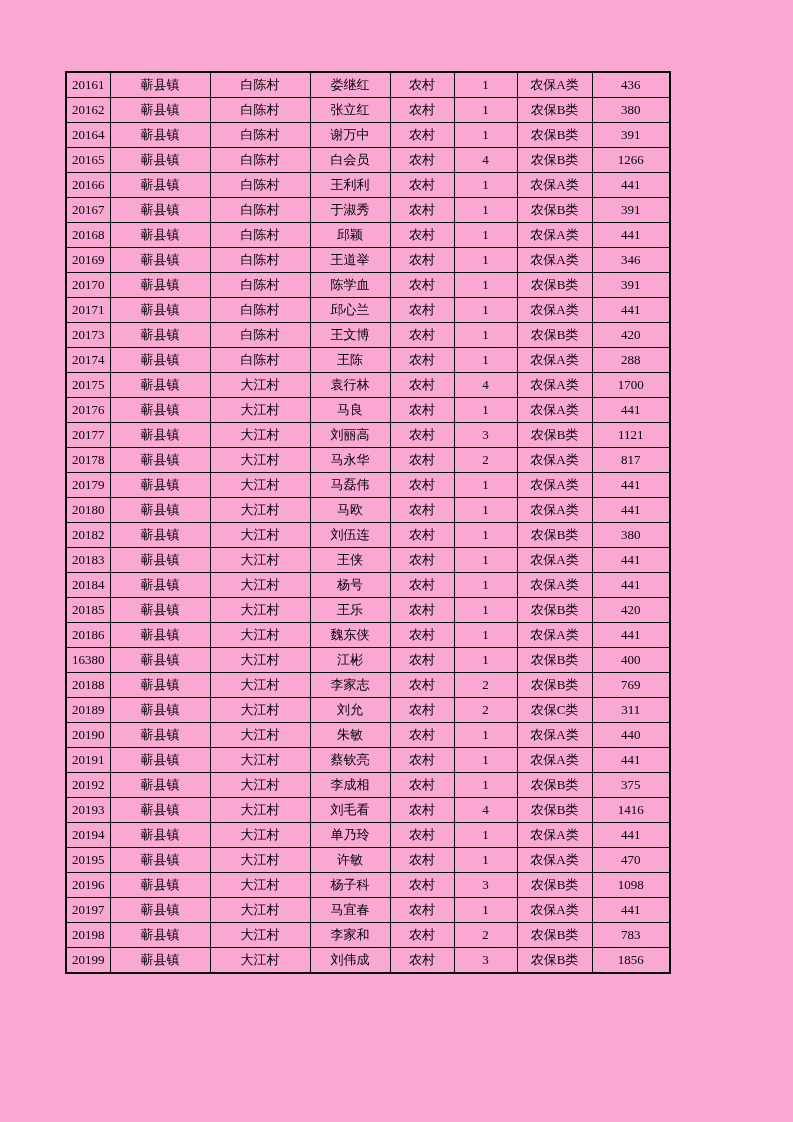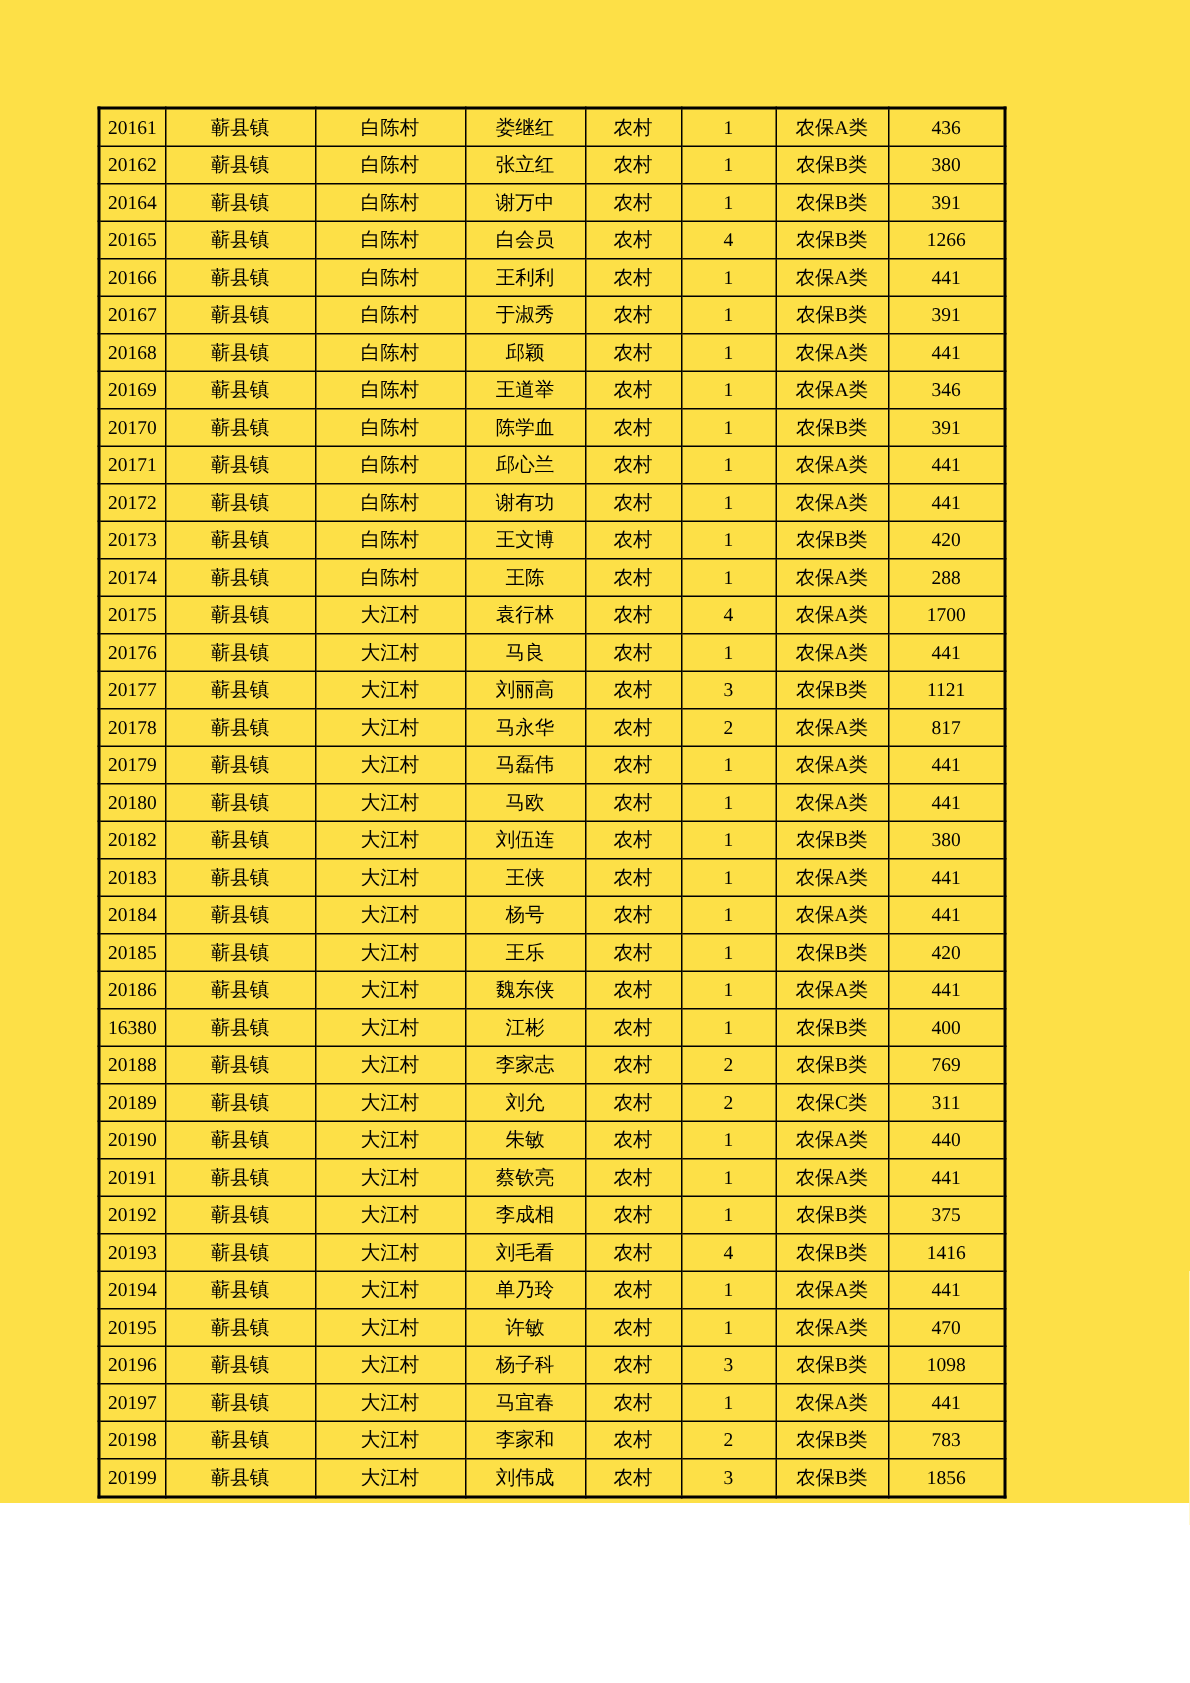--- a/index.html
+++ b/index.html
@@ -12,22 +12,22 @@
     height: 1122px;
     position: relative;
     font-family: "Liberation Serif", "DejaVu Serif", serif;
     color: #000000;
   }
   .sheet {
     position: absolute;
     left: 0;
     top: 0;
     width: 793px;
-    height: 1002px;
-    background: #fde047;
+    height: 1122px;
+    background: #f9a8d4;
   }
   table.data-table {
     position: absolute;
     left: 65px;
     top: 71px;
     border-collapse: collapse;
     table-layout: fixed;
     width: 604px;
     border: 2px solid #000000;
   }
@@ -162,30 +162,20 @@
           <td>20171</td>
           <td>蕲县镇</td>
           <td>白陈村</td>
           <td>邱心兰</td>
           <td>农村</td>
           <td>1</td>
           <td>农保A类</td>
           <td>441</td>
         </tr>
         <tr>
-          <td>20172</td>
-          <td>蕲县镇</td>
-          <td>白陈村</td>
-          <td>谢有功</td>
-          <td>农村</td>
-          <td>1</td>
-          <td>农保A类</td>
-          <td>441</td>
-        </tr>
-        <tr>
           <td>20173</td>
           <td>蕲县镇</td>
           <td>白陈村</td>
           <td>王文博</td>
           <td>农村</td>
           <td>1</td>
           <td>农保B类</td>
           <td>420</td>
         </tr>
         <tr>

